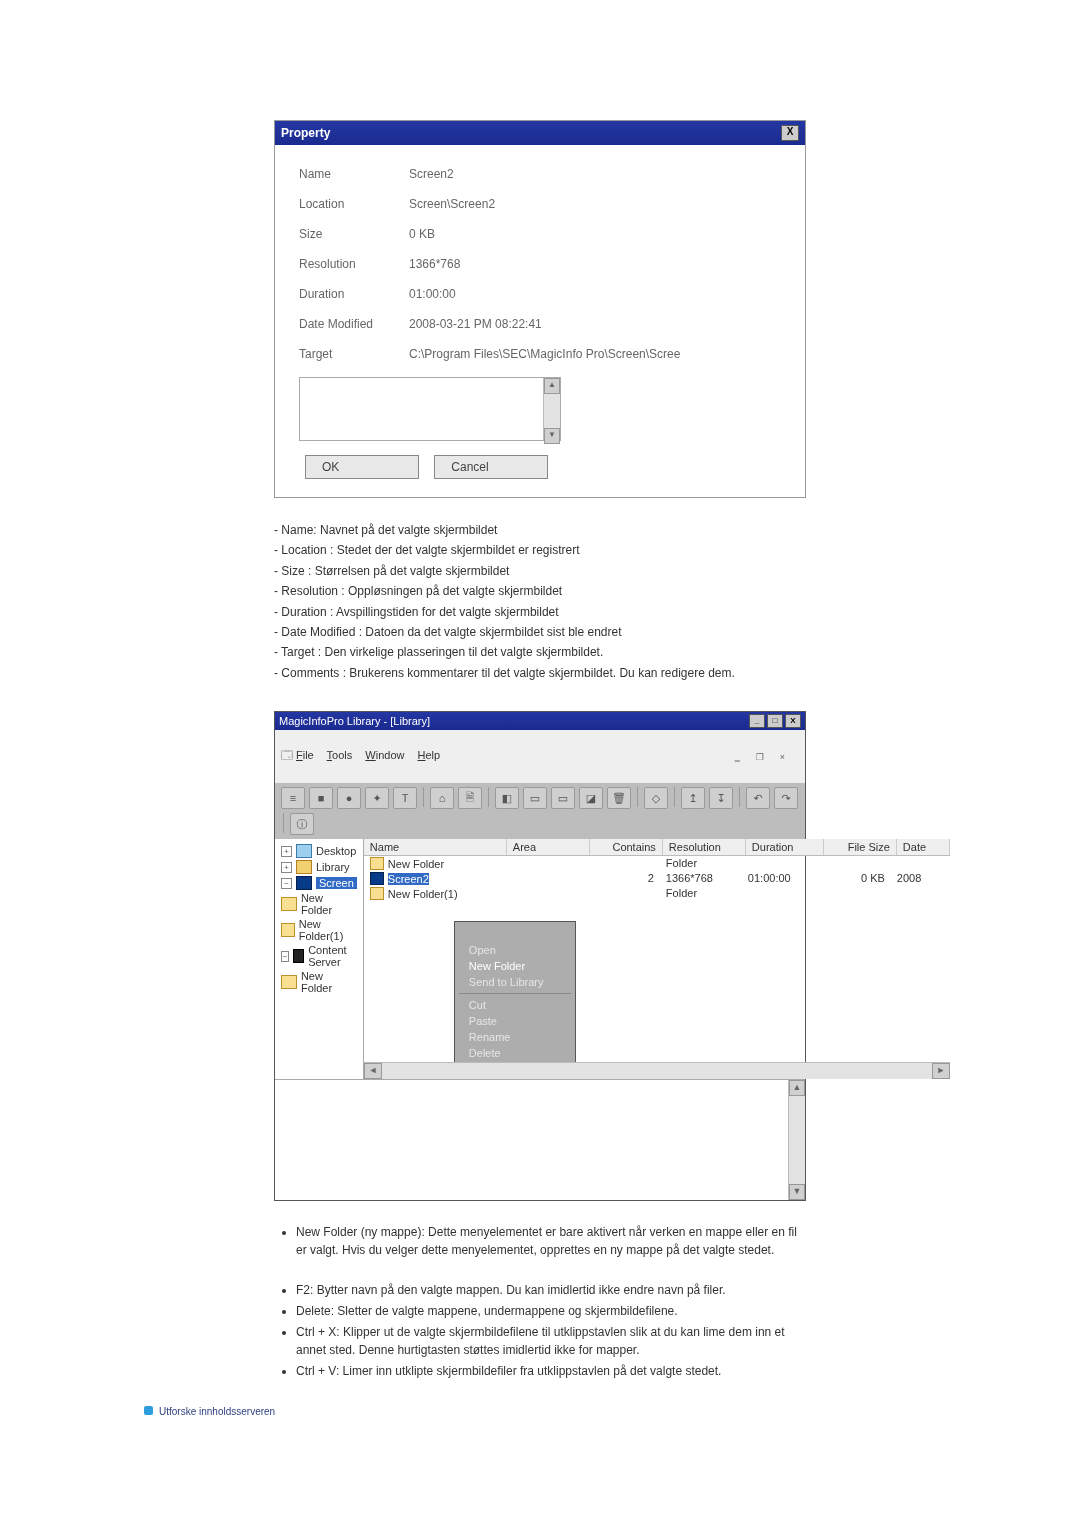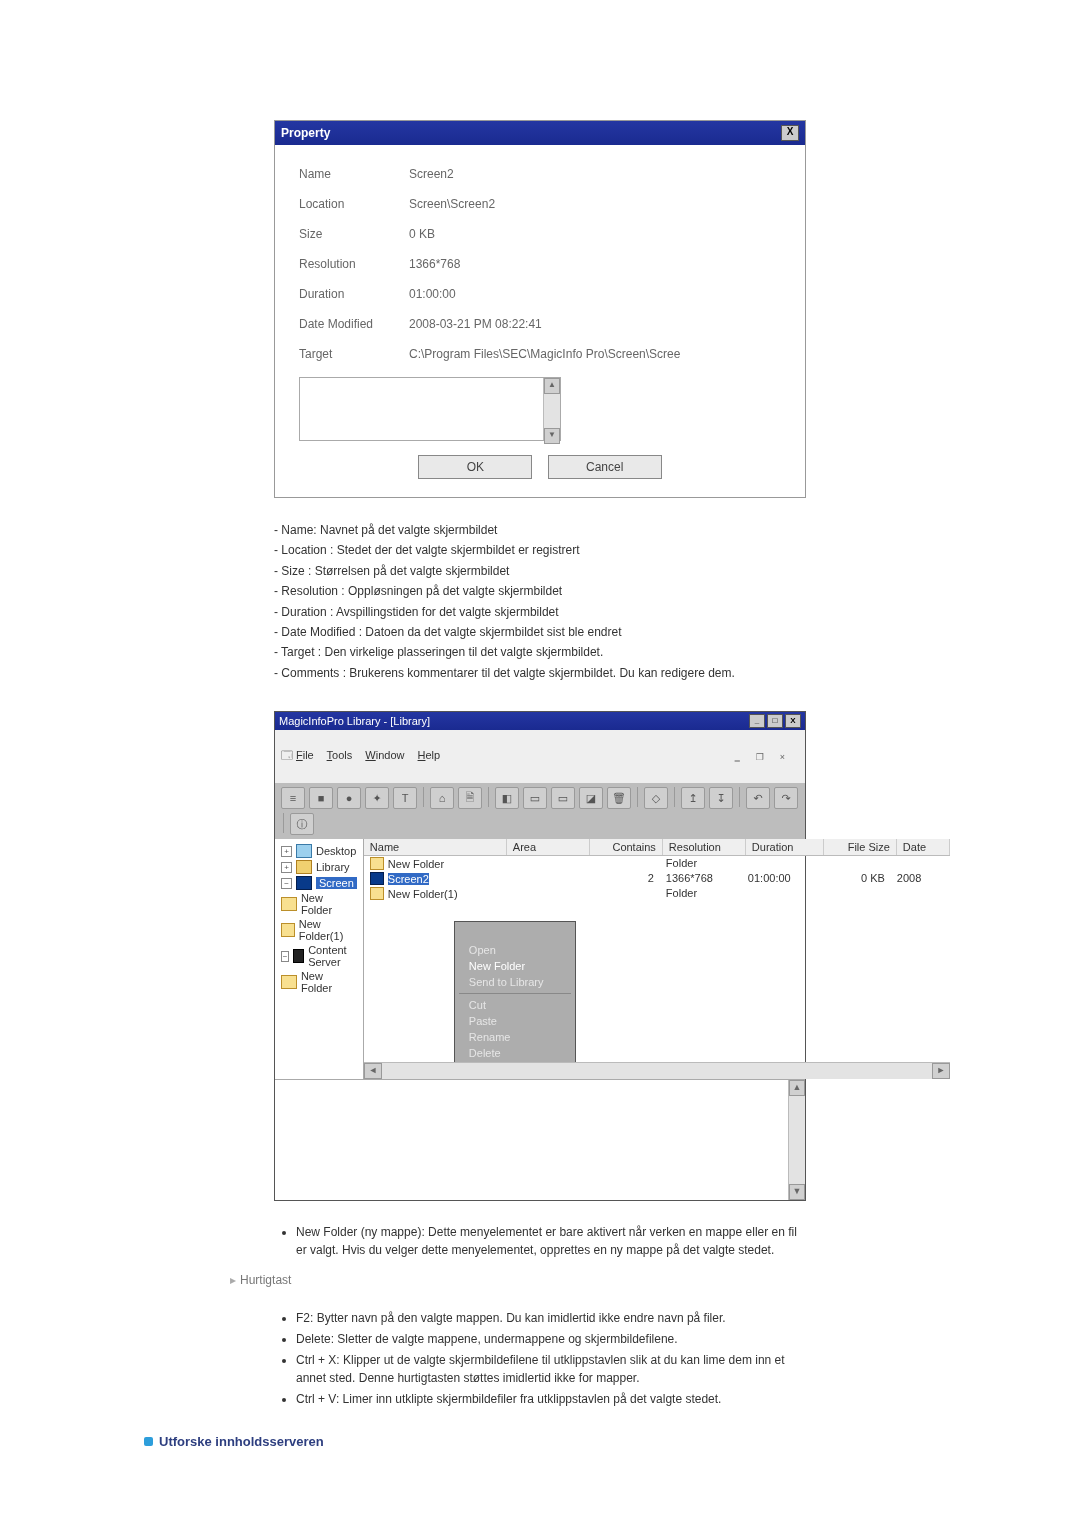--- a/index.html
+++ b/index.html
@@ -10,21 +10,21 @@
 .dlg-title{background:linear-gradient(#2436a2,#1a2a90);color:#fff;font-weight:bold;font-size:12px;padding:4px 6px;display:flex;justify-content:space-between;align-items:center}
 .dlg-close{width:16px;height:14px;background:#ccc;border:1px solid #555;color:#000;font-size:10px;line-height:12px;text-align:center;font-weight:bold}
 .dlg-body{padding:14px 24px 18px 24px}
 .dlg-row{display:flex;padding:8px 0}
 .dlg-lbl{width:110px;color:#666}
 .dlg-val{color:#666}
 .comments-box{width:260px;height:62px;border:1px solid #aaa;margin-left:0;display:inline-block;position:relative;background:#fff}
 .comments-box .sb{position:absolute;right:0;top:0;width:16px;height:100%;background:#e3e3e3;border-left:1px solid #bbb}
 .comments-box .sb .btn{height:14px;background:#d0d0d0;border:1px solid #999;font-size:8px;text-align:center;line-height:12px;color:#666}
 .comments-box .sb .track{height:calc(100% - 28px)}
-.dlg-buttons{text-align:center;padding-top:6px}
+.dlg-buttons{text-align:left;padding-top:6px}
 .win-btn{display:inline-block;min-width:80px;padding:4px 16px;border:1px solid #888;background:#e9e9e9;margin:0 6px;color:#444}
 
 .def-list{margin:22px 0 6px 0;line-height:1.7;color:#333}
 .def-list div{white-space:pre-wrap}
 
 
 .app{margin-top:28px;border:1px solid #555;background:#d7d7d7}
 .app-titlebar{background:linear-gradient(#2436a2,#1a2a90);color:#fff;font-size:11px;padding:2px 4px;display:flex;justify-content:space-between;align-items:center}
 .wbtns{display:flex;gap:2px}
 .wbtns span{width:14px;height:12px;background:#ccc;border:1px solid #555;font-size:8px;text-align:center;line-height:12px;color:#000;font-weight:bold}
@@ -70,21 +70,21 @@
 .bottom-pane .vsb{position:absolute;right:0;top:0;width:16px;height:100%;background:#e3e3e3;border-left:1px solid #bbb;display:flex;flex-direction:column;justify-content:space-between}
 .bottom-pane .vsb span{height:14px;background:#d0d0d0;border:1px solid #999;font-size:9px;text-align:center;line-height:13px;color:#666}
 
 .bullets{margin:22px 8px 8px 0;padding-left:22px}
 .bullets li{margin:3px 0;line-height:1.5;color:#333;font-size:12px}
 .bullets{list-style:disc}
 
 .sub-h{margin:14px 0 4px -44px;color:#777;font-size:12px}
 .sub-h .arrow{color:#aaa;margin-right:4px}
 
-.sec-h{margin:26px 0 0 -130px;color:#2d3e7f;font-weight:bold;font-size:13px}
+.sec-h{margin:26px 0 0 -130px;color:#2d3e7f;font-weight:normal;font-size:10px}
 .sec-h .sq{display:inline-block;width:9px;height:9px;background:#2d9edb;margin-right:6px;border-radius:2px}
 </style>
 </head>
 <body>
 
 <div class="page">
 
   <div class="dlg">
     <div class="dlg-title">
       <span>Property</span>
@@ -299,21 +299,20 @@
         <span>▲</span>
         <span>▼</span>
       </div>
     </div>
   </div>
 
   <ul class="bullets">
     <li>New Folder (ny mappe): Dette menyelementet er bare aktivert når verken en mappe eller en fil er valgt. Hvis du velger dette menyelementet, opprettes en ny mappe på det valgte stedet.</li>
   </ul>
 
-  <div class="sub-h"><span class="arrow">▸</span><span>Hurtigtast</span></div>
 
   <ul class="bullets">
     <li>F2: Bytter navn på den valgte mappen. Du kan imidlertid ikke endre navn på filer.</li>
     <li>Delete: Sletter de valgte mappene, undermappene og skjermbildefilene.</li>
     <li>Ctrl + X: Klipper ut de valgte skjermbildefilene til utklippstavlen slik at du kan lime dem inn et annet sted. Denne hurtigtasten støttes imidlertid ikke for mapper.</li>
     <li>Ctrl + V: Limer inn utklipte skjermbildefiler fra utklippstavlen på det valgte stedet.</li>
   </ul>
 
   <div class="sec-h"><span class="sq"></span><span>Utforske innholdsserveren</span></div>
 

